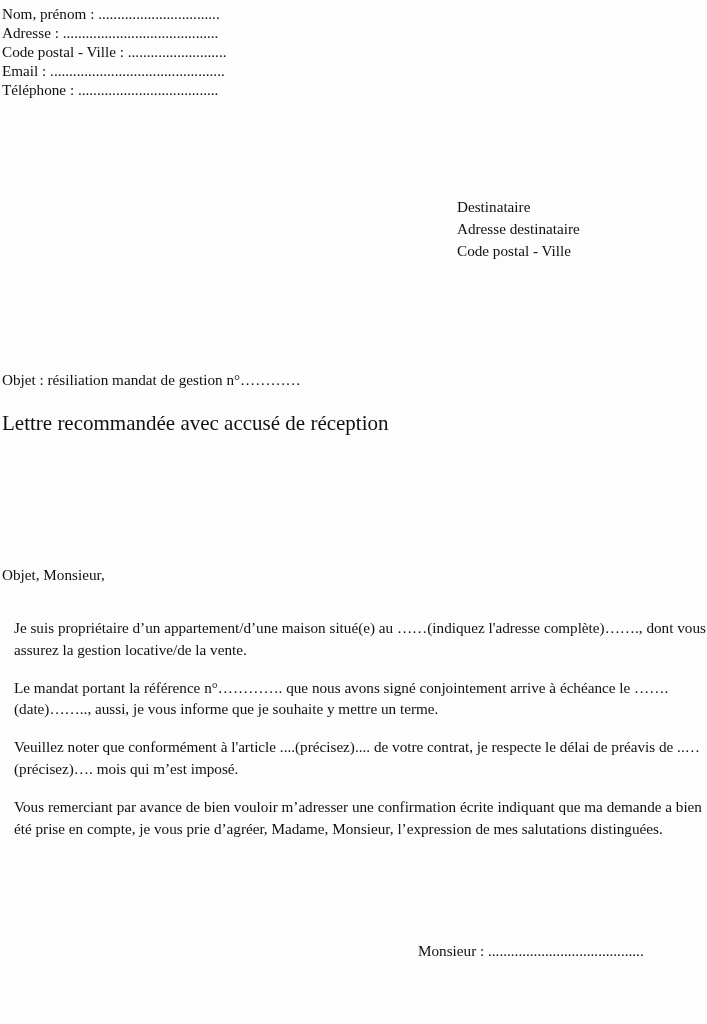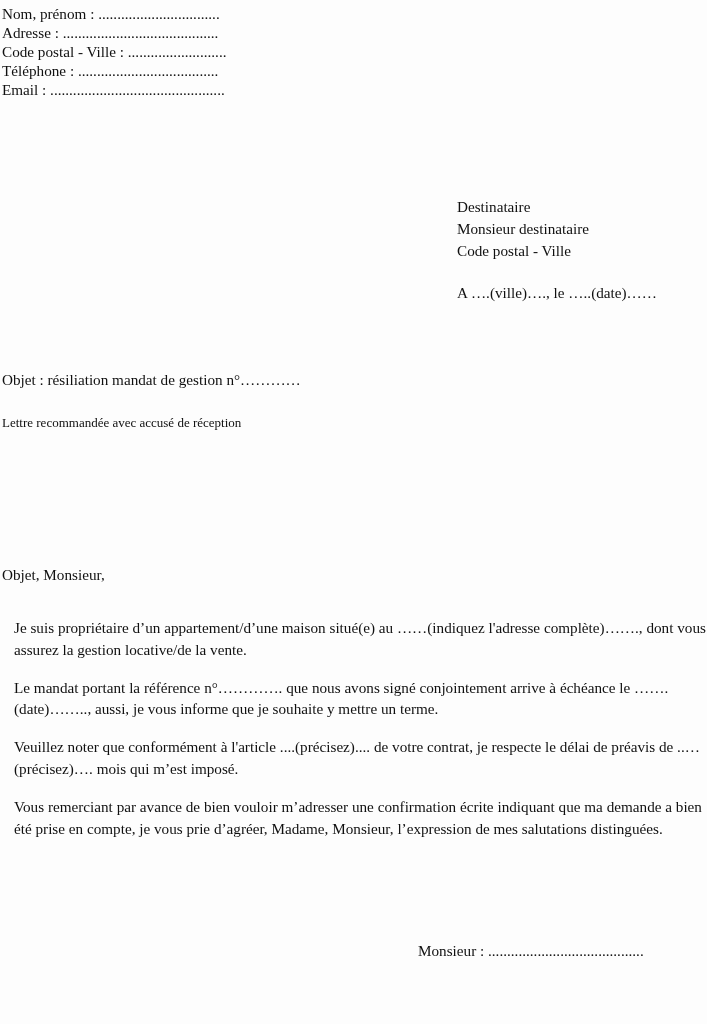--- a/index.html
+++ b/index.html
@@ -70,21 +70,21 @@
     white-space: nowrap;
   }
   .subject-label {
     text-underline-offset: 1.5px;
   }
 
   .registered-line {
     position: absolute;
     left: 2px;
     top: 413px;
-    font-size: 13px;
+    font-size: 21px;
     line-height: 20px;
     white-space: nowrap;
   }
 
   
   .salutation {
     position: absolute;
     left: 2px;
     top: 565px;
     font-size: 15.2px;
@@ -122,31 +122,30 @@
 </style>
 </head>
 <body>
 
 <div class="page">
 
   <div class="sender-block">
     <span class="sender-line">Nom, prénom : ................................</span>
     <span class="sender-line">Adresse : .........................................</span>
     <span class="sender-line">Code postal - Ville : ..........................</span>
+    <span class="sender-line">Email : ..............................................</span>
     <span class="sender-line">Téléphone : .....................................</span>
-    <span class="sender-line">Email : ..............................................</span>
   </div>
 
   <div class="recipient-block">
     <span class="recipient-line">Destinataire</span>
-    <span class="recipient-line">Monsieur destinataire</span>
+    <span class="recipient-line">Adresse destinataire</span>
     <span class="recipient-line">Code postal - Ville</span>
   </div>
 
-  <div class="date-line">A ….(ville)…., le …..(date)……</div>
 
   <div class="subject-line">
     <span class="subject-label">Objet</span><span> : résiliation mandat de gestion n°…………</span>
   </div>
 
   <div class="registered-line">Lettre recommandée avec accusé de réception</div>
 
   <div class="salutation">Objet, Monsieur,</div>
 
   <div class="body-block">

